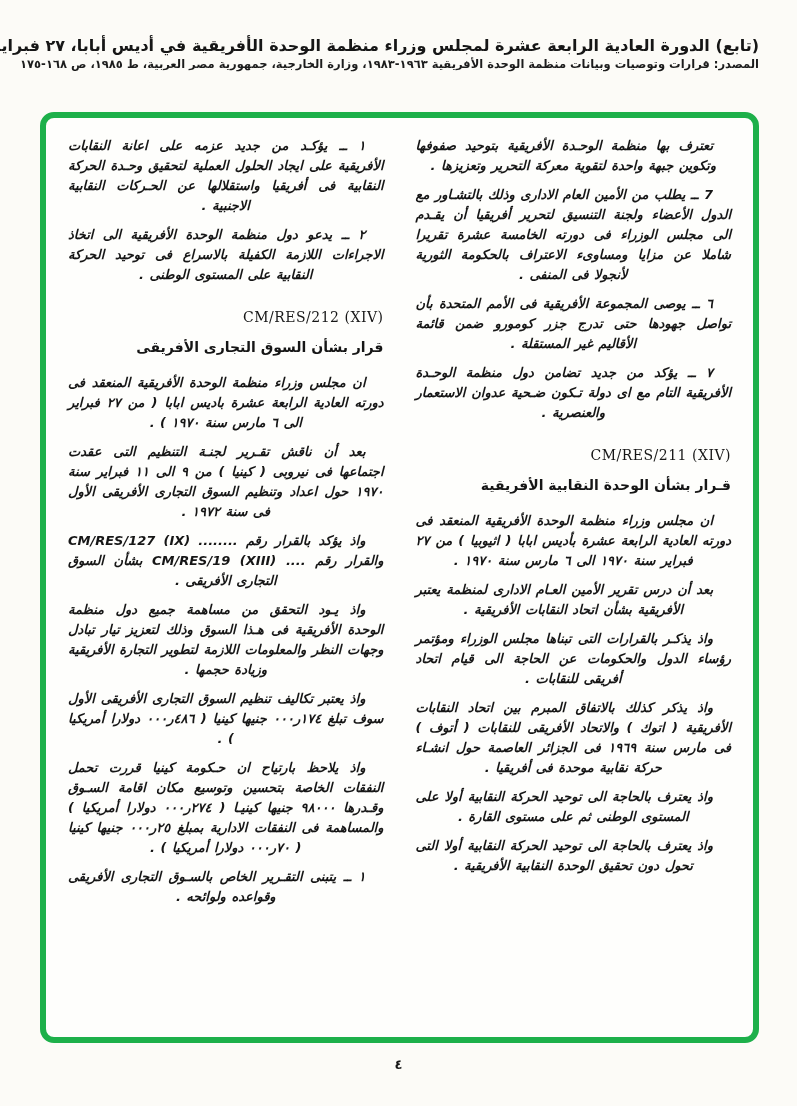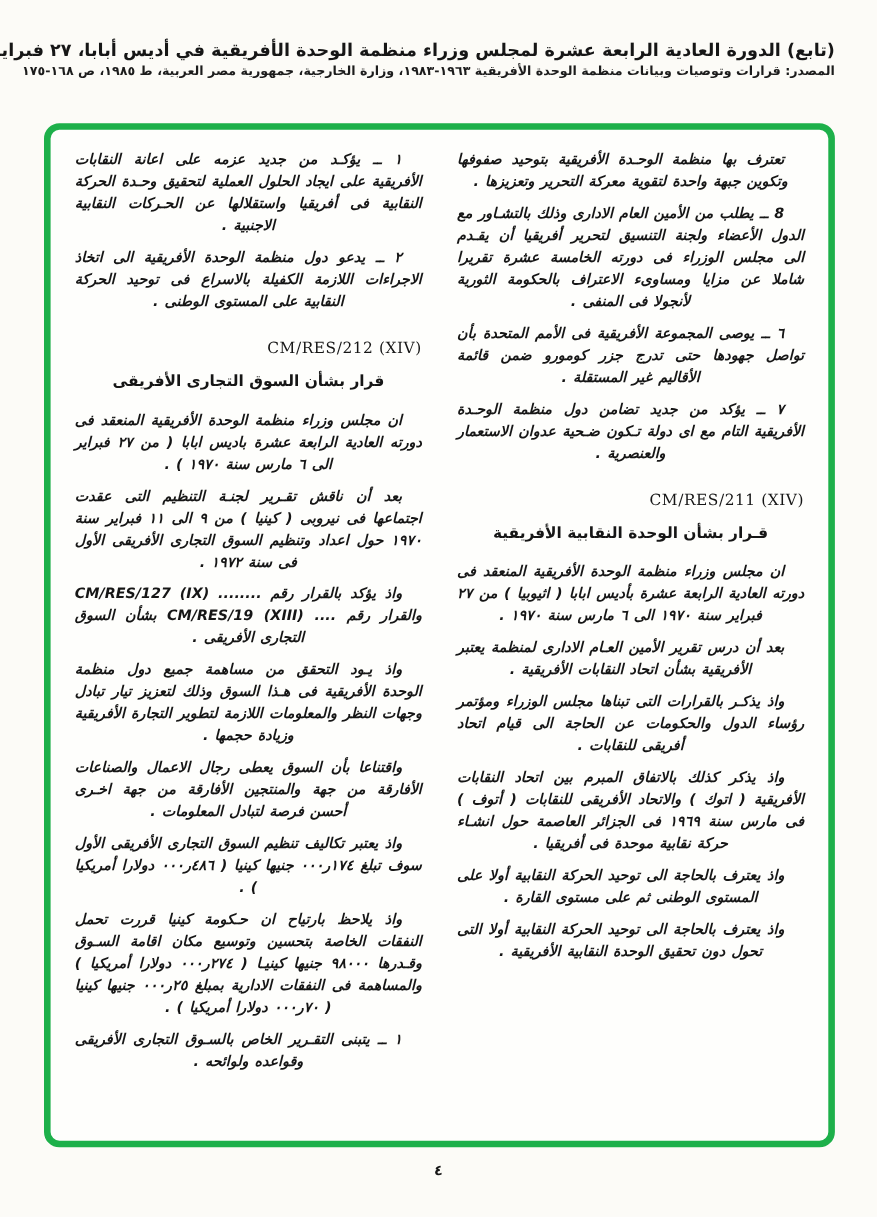--- a/index.html
+++ b/index.html
@@ -70,21 +70,21 @@
     font-family: "DejaVu Serif", serif;
     font-size: 14px;
     font-weight: normal;
     letter-spacing: 0.5px;
     margin: 22px 0 10px 0;
     line-height: 20px;
   }
   .res-title {
     font-size: 14px;
     font-weight: bold;
-    text-align: center;
+    text-align: right;
     margin: 0 0 16px 0;
     line-height: 20px;
   }
 
   
   .footer {
     position: absolute;
     bottom: 34px; left: 0; right: 0;
     text-align: center;
     font-size: 13px;
@@ -98,21 +98,21 @@
 
   <div class="header">
     <div class="title">(تابع) الدورة العادية الرابعة عشرة لمجلس وزراء منظمة الوحدة الأفريقية في أديس أبابا، ٢٧ فبراير - ٦ مارس ١٩٧٠</div>
     <div class="source">المصدر: قرارات وتوصيات وبيانات منظمة الوحدة الأفريقية ١٩٦٣-١٩٨٣، وزارة الخارجية، جمهورية مصر العربية، ط ١٩٨٥، ص ١٦٨-١٧٥</div>
   </div>
 
   <div class="doc-frame">
 
     <div class="col">
       <p>تعترف بها منظمة الوحـدة الأفريقية بتوحيد صفوفها وتكوين جبهة واحدة لتقوية معركة التحرير وتعزيزها .</p>
-      <p>8 ــ يطلب من الأمين العام الادارى وذلك بالتشـاور مع الدول الأعضاء ولجنة التنسيق لتحرير أفريقيا أن يقـدم الى مجلس الوزراء فى دورته الخامسة عشرة تقريرا شاملا عن مزايا ومساوىء الاعتراف بالحكومة الثورية لأنجولا فى المنفى .</p>
+      <p>7 ــ يطلب من الأمين العام الادارى وذلك بالتشـاور مع الدول الأعضاء ولجنة التنسيق لتحرير أفريقيا أن يقـدم الى مجلس الوزراء فى دورته الخامسة عشرة تقريرا شاملا عن مزايا ومساوىء الاعتراف بالحكومة الثورية لأنجولا فى المنفى .</p>
       <p>٦ ــ يوصى المجموعة الأفريقية فى الأمم المتحدة بأن تواصل جهودها حتى تدرج جزر كومورو ضمن قائمة الأقاليم غير المستقلة .</p>
       <p>٧ ــ يؤكد من جديد تضامن دول منظمة الوحـدة الأفريقية التام مع اى دولة تـكون ضـحية عدوان الاستعمار والعنصرية .</p>
       <div class="res-code">CM/RES/211 (XIV)</div>
       <div class="res-title">قـرار بشأن الوحدة النقابية الأفريقية</div>
       <p>ان مجلس وزراء منظمة الوحدة الأفريقية المنعقد فى دورته العادية الرابعة عشرة بأديس ابابا ( اثيوبيا ) من ٢٧ فبراير سنة ١٩٧٠ الى ٦ مارس سنة ١٩٧٠ .</p>
       <p>بعد أن درس تقرير الأمين العـام الادارى لمنظمة يعتبر الأفريقية بشأن اتحاد النقابات الأفريقية .</p>
       <p>واذ يذكـر بالقرارات التى تبناها مجلس الوزراء ومؤتمر رؤساء الدول والحكومات عن الحاجة الى قيام اتحاد أفريقى للنقابات .</p>
       <p>واذ يذكر كذلك بالاتفاق المبرم بين اتحاد النقابات الأفريقية ( اتوك ) والاتحاد الأفريقى للنقابات ( أتوف ) فى مارس سنة ١٩٦٩ فى الجزائر العاصمة حول انشـاء حركة نقابية موحدة فى أفريقيا .</p>
       <p>واذ يعترف بالحاجة الى توحيد الحركة النقابية أولا على المستوى الوطنى ثم على مستوى القارة .</p>
       <p>واذ يعترف بالحاجة الى توحيد الحركة النقابية أولا التى تحول دون تحقيق الوحدة النقابية الأفريقية .</p>
@@ -120,21 +120,20 @@
 
     <div class="col">
       <p>١ ــ يؤكـد من جديد عزمه على اعانة النقابات الأفريقية على ايجاد الحلول العملية لتحقيق وحـدة الحركة النقابية فى أفريقيا واستقلالها عن الحـركات النقابية الاجنبية .</p>
       <p>٢ ــ يدعو دول منظمة الوحدة الأفريقية الى اتخاذ الاجراءات اللازمة الكفيلة بالاسراع فى توحيد الحركة النقابية على المستوى الوطنى .</p>
       <div class="res-code">CM/RES/212 (XIV)</div>
       <div class="res-title">قرار بشأن السوق التجارى الأفريقى</div>
       <p>ان مجلس وزراء منظمة الوحدة الأفريقية المنعقد فى دورته العادية الرابعة عشرة باديس ابابا ( من ٢٧ فبراير الى ٦ مارس سنة ١٩٧٠ ) .</p>
       <p>بعد أن ناقش تقـرير لجنـة التنظيم التى عقدت اجتماعها فى نيروبى ( كينيا ) من ٩ الى ١١ فبراير سنة ١٩٧٠ حول اعداد وتنظيم السوق التجارى الأفريقى الأول فى سنة ١٩٧٢ .</p>
       <p>واذ يؤكد بالقرار رقم ........ CM/RES/127 (IX) والقرار رقم .... CM/RES/19 (XIII) بشأن السوق التجارى الأفريقى .</p>
       <p>واذ يـود التحقق من مساهمة جميع دول منظمة الوحدة الأفريقية فى هـذا السوق وذلك لتعزيز تيار تبادل وجهات النظر والمعلومات اللازمة لتطوير التجارة الأفريقية وزيادة حجمها .</p>
-      <p>واقتناعا بأن السوق يعطى رجال الاعمال والصناعات الأفارقة من جهة والمنتجين الأفارقة من جهة اخـرى أحسن فرصة لتبادل المعلومات .</p>
       <p>واذ يعتبر تكاليف تنظيم السوق التجارى الأفريقى الأول سوف تبلغ ١٧٤ر٠٠٠ جنيها كينيا ( ٤٨٦ر٠٠٠ دولارا أمريكيا ) .</p>
       <p>واذ يلاحظ بارتياح ان حـكومة كينيا قررت تحمل النفقات الخاصة بتحسين وتوسيع مكان اقامة السـوق وقـدرها ٩٨٠٠٠ جنيها كينيـا ( ٢٧٤ر٠٠٠ دولارا أمريكيا ) والمساهمة فى النفقات الادارية بمبلغ ٢٥ر٠٠٠ جنيها كينيا ( ٧٠ر٠٠٠ دولارا أمريكيا ) .</p>
       <p>١ ــ يتبنى التقـرير الخاص بالسـوق التجارى الأفريقى وقواعده ولوائحه .</p>
     </div>
 
   </div>
 
   <div class="footer">
     <span>٤</span>
   </div>

